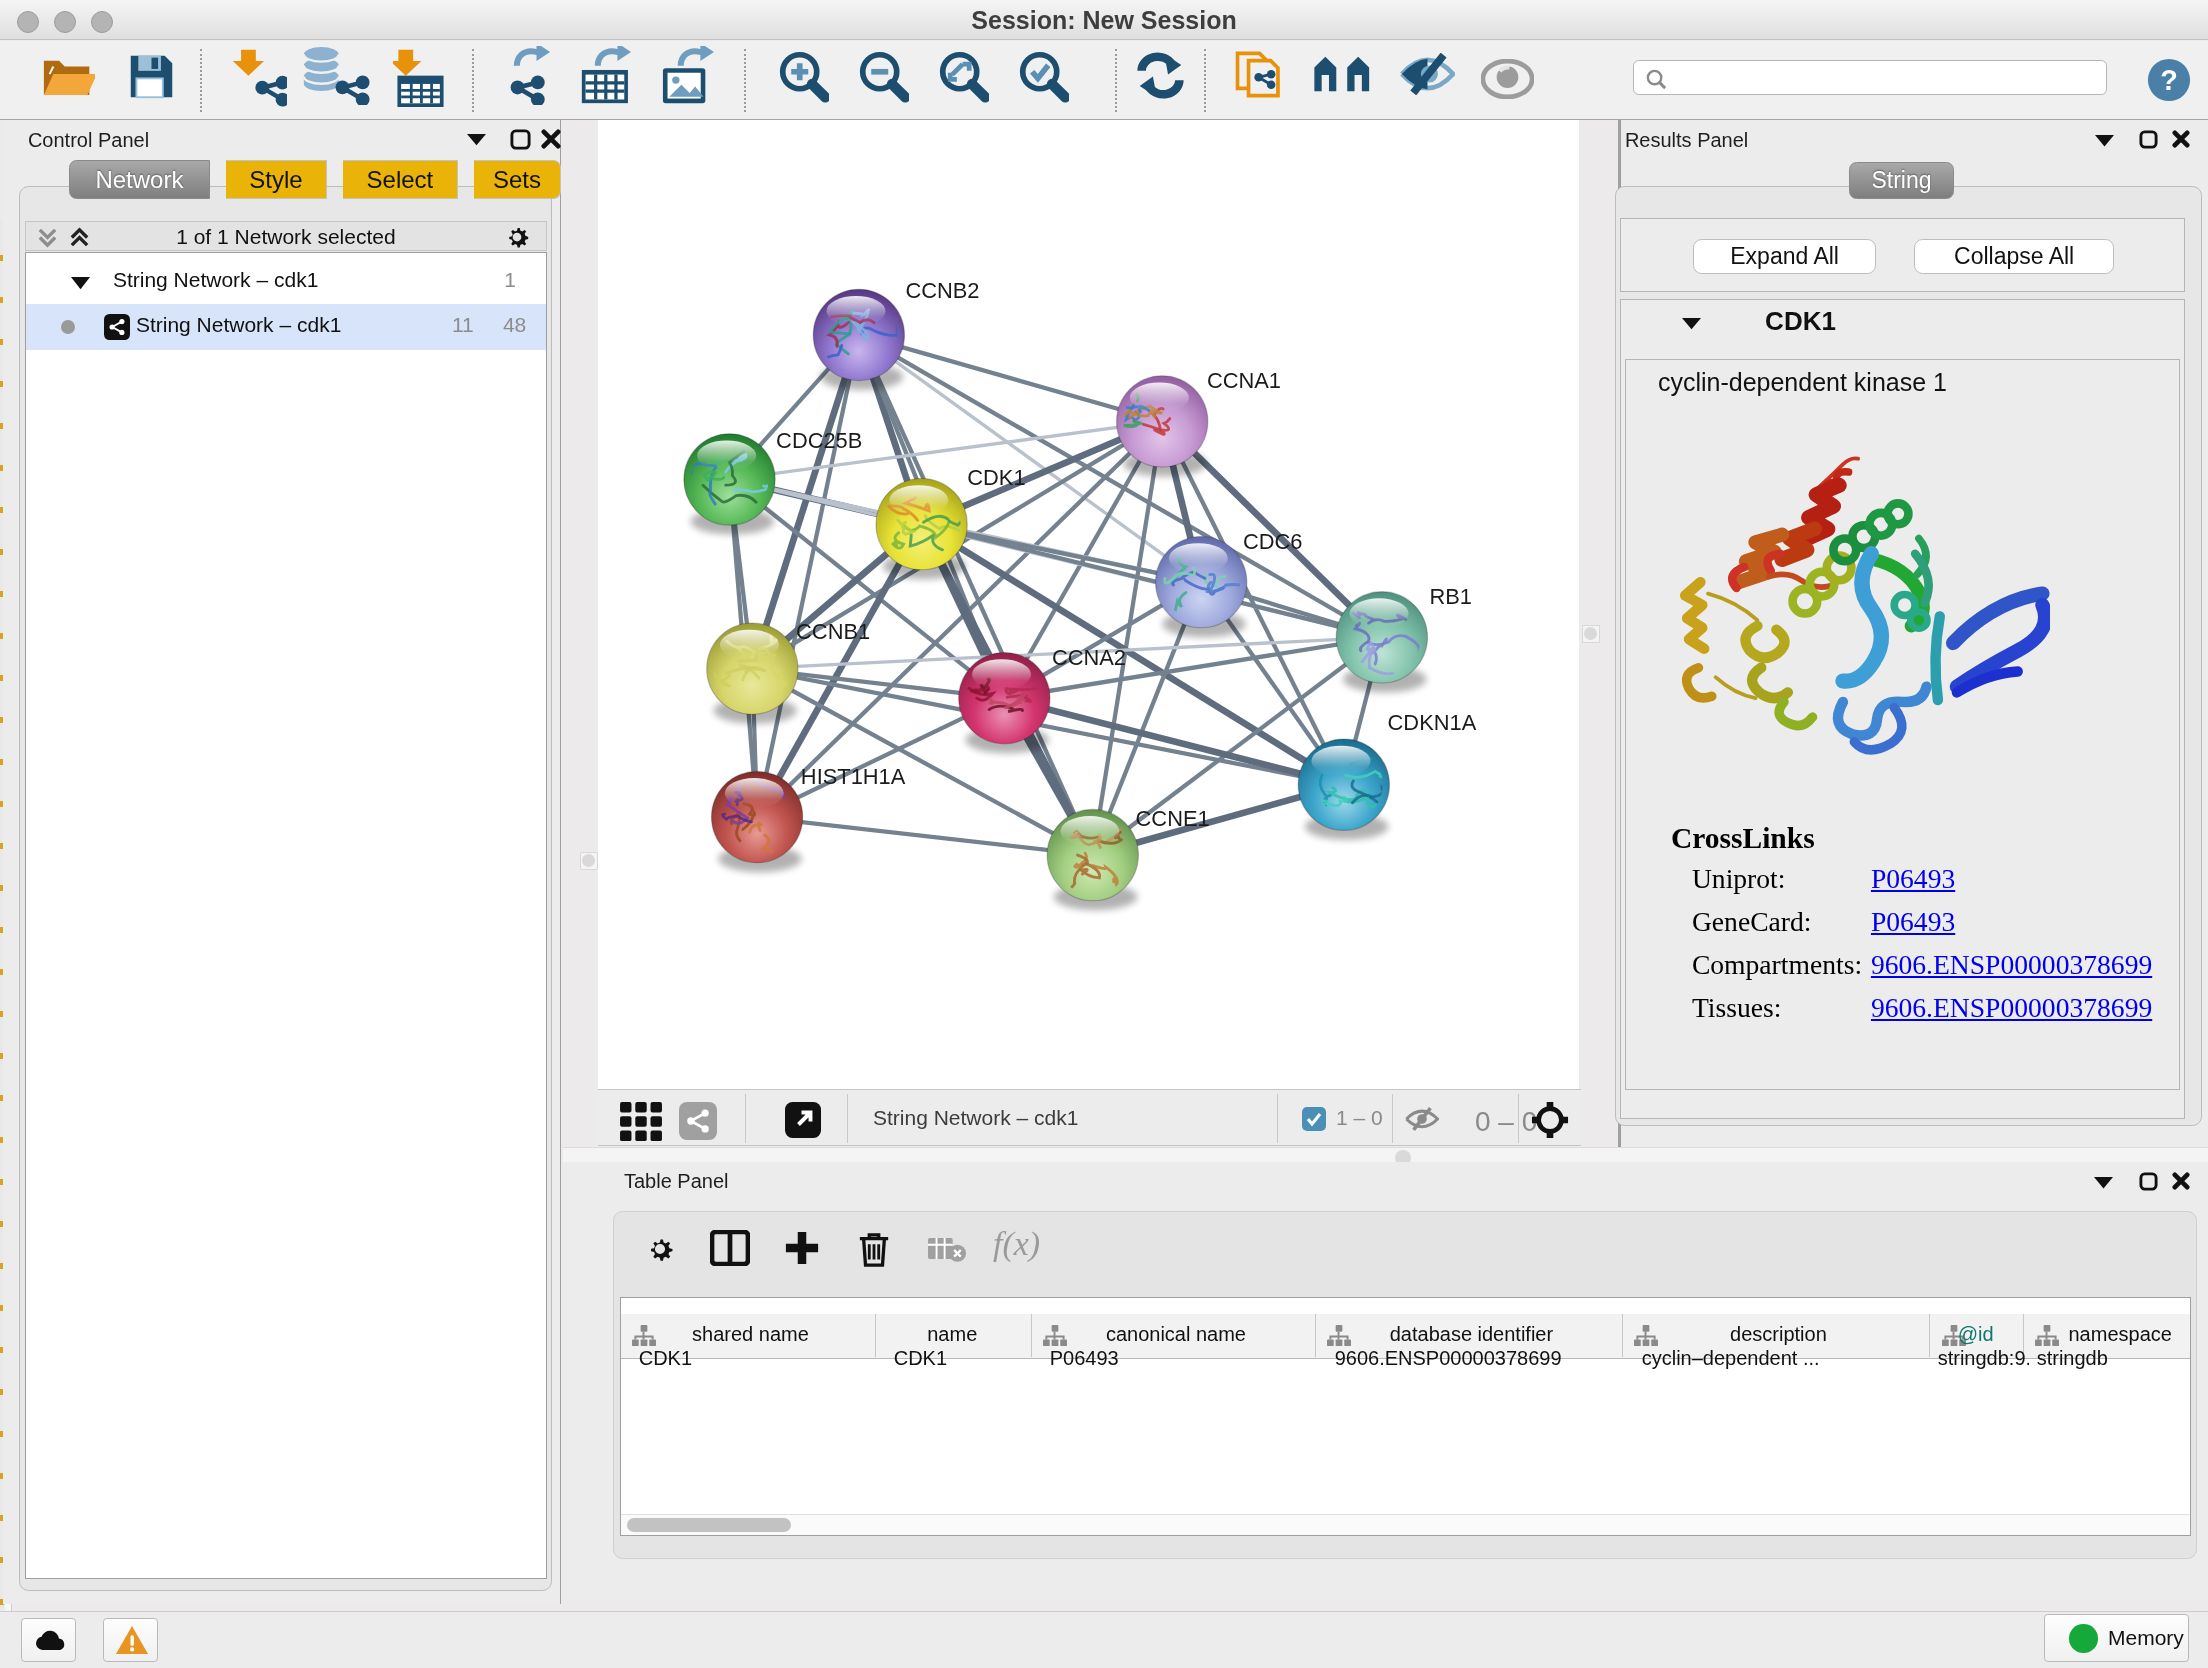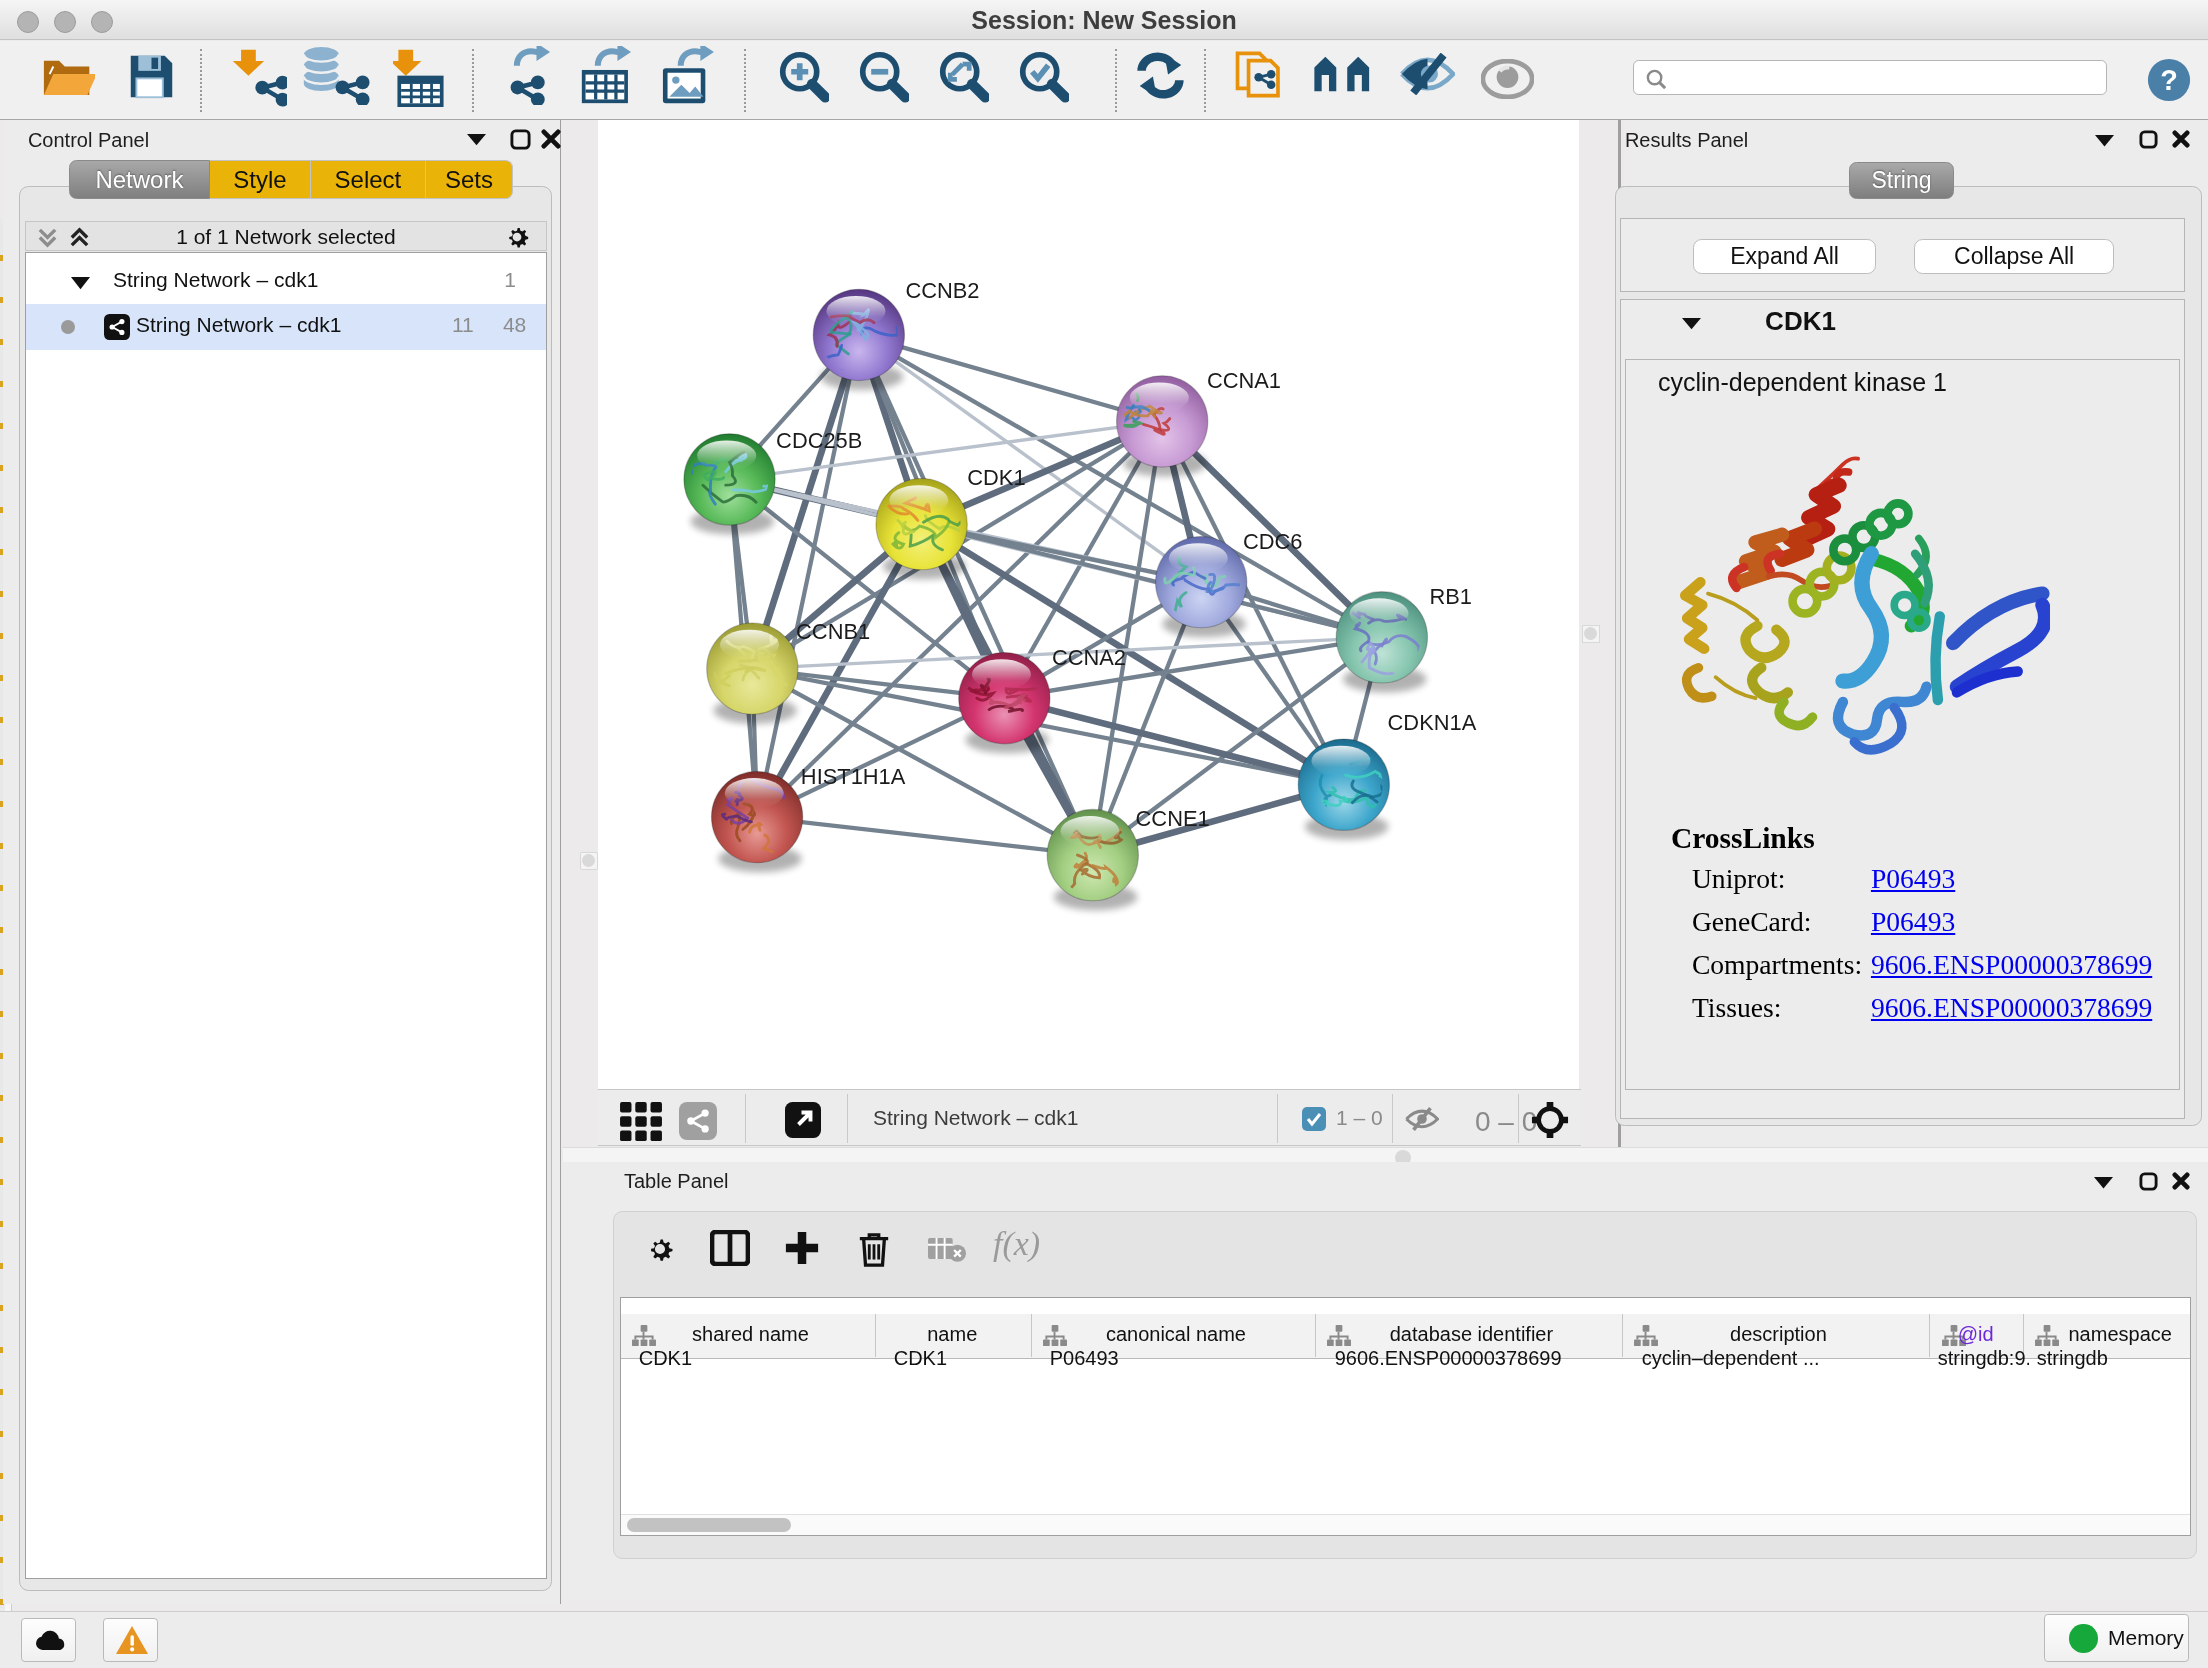--- a/index.html
+++ b/index.html
@@ -14,21 +14,21 @@
   font-weight:600; color:#3e3e3e; }
 
 #toolbar { position:absolute; left:0; top:41px; width:100%; height:79px;
   background:#f0f0f0; border-bottom:1.9px solid #a6a6a6; }
 .tsep { position:absolute; top:7.6px; height:63px; width:0;
   border-left:2.9px dotted #9a9a9a; }
 
 .phead { font-size:20px; color:#1e1e1e; }
 
 #cpanel { position:absolute; left:2.9px; top:120px; width:558px; height:1484px; background:#ececec; border-right:1.9px solid #9f9f9f; }
-.tabrow { position:absolute; display:flex; z-index:3; }
+.tabrow { position:absolute; display:flex; z-index:3;gap:16px; }
 .tab { height:39px; background:#eab308; border:1px solid #c2c2c2; border-left:none;
   font-size:24px; color:#111; display:flex; align-items:center; justify-content:center; }
 .tab.first { border-left:1px solid #c2c2c2; border-radius:7.6px 0 0 7.6px; }
 .tab.last { border-radius:0 7.6px 7.6px 0; }
 .tab.sel { background:linear-gradient(#a8a8a8,#7f7f7f); color:#fff; border-color:#8a8a8a;
   text-shadow:0 -1px 1.9px rgba(0,0,0,0.4); }
 .tabpanel { position:absolute; background:#e7e7e7; border:1px solid #bcbcbc; border-radius:9.5px; }
 
 #netcanvas { position:absolute; left:598px; top:120px; width:981px; height:969px; background:#fff; }
 #netbar { position:absolute; left:598px; top:1089px; width:983px; height:57px; background:#ececec;
@@ -868,21 +868,21 @@
 <div style="position:absolute;left:1310px;top:0;width:93px;height:43px;border-right:1.9px solid #c6c6c6;">
               <svg style="position:absolute;left:11.4px;top:10.5px;" width="24" height="23" viewBox="0 0 25 24">
                 <g fill="#8a8a8a">
                   <rect x="9" y="0" width="7" height="7" rx="1"></rect>
                   <rect x="0" y="15" width="7" height="7" rx="1"></rect>
                   <rect x="9" y="15" width="7" height="7" rx="1"></rect>
                   <rect x="18" y="15" width="7" height="7" rx="1"></rect>
                   <path d="M12 7 v5 M3.5 15 v-3 h18 v3 M12 12 v3" stroke="#8a8a8a" stroke-width="2" fill="none"></path>
                 </g>
               </svg>
-              <div style="position:absolute;left:27px;top:8.6px;font-size:20px;color:#6d28d9;white-space:nowrap;">@id</div>
+              <div style="position:absolute;left:27px;top:8.6px;font-size:20px;color:#0f766e;white-space:nowrap;">@id</div>
             </div>
 <div style="position:absolute;left:1403px;top:0;width:224px;height:43px;">
               <svg style="position:absolute;left:11.4px;top:10.5px;" width="24" height="23" viewBox="0 0 25 24">
                 <g fill="#8a8a8a">
                   <rect x="9" y="0" width="7" height="7" rx="1"></rect>
                   <rect x="0" y="15" width="7" height="7" rx="1"></rect>
                   <rect x="9" y="15" width="7" height="7" rx="1"></rect>
                   <rect x="18" y="15" width="7" height="7" rx="1"></rect>
                   <path d="M12 7 v5 M3.5 15 v-3 h18 v3 M12 12 v3" stroke="#8a8a8a" stroke-width="2" fill="none"></path>
                 </g>

